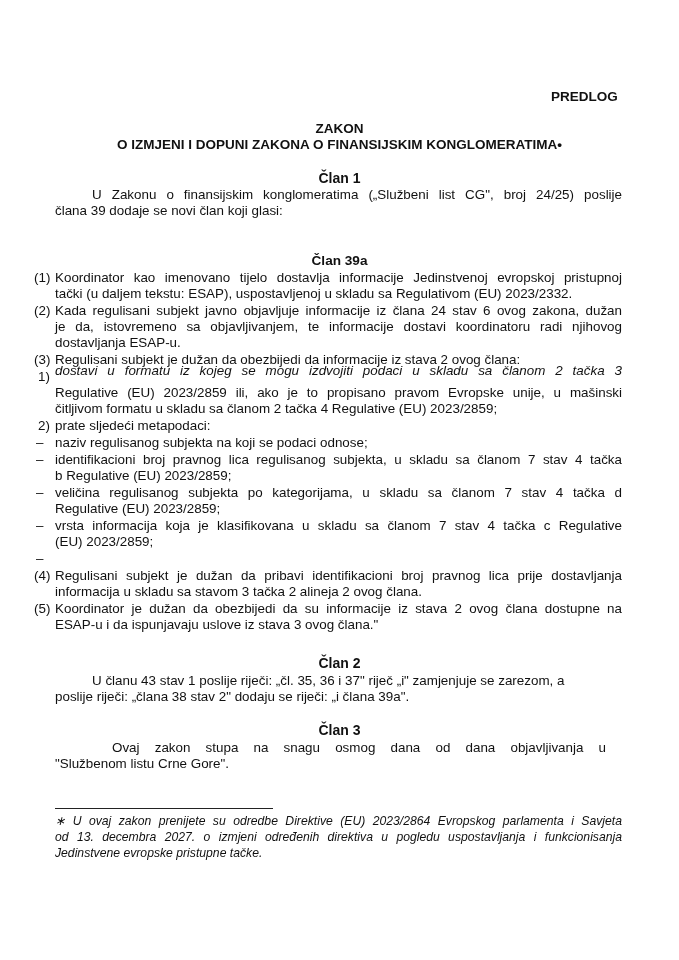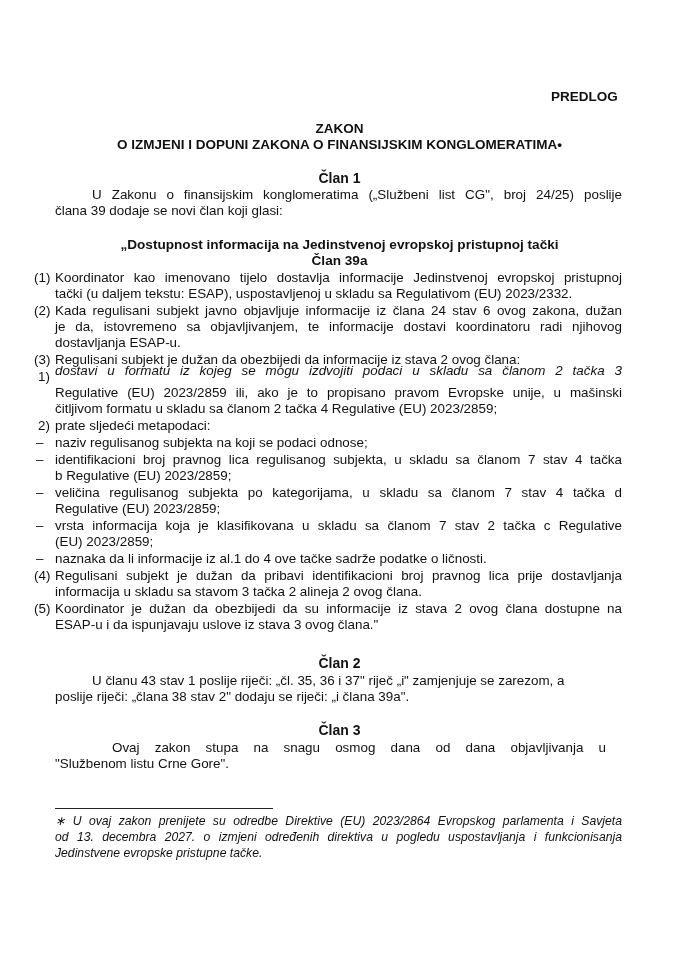--- a/index.html
+++ b/index.html
@@ -20,21 +20,20 @@
 
   <div class="abs bold" style="left:551px; top:89px; font-size:13.5px;">PREDLOG</div>
 
   <div class="abs bold center" style="top:121px; font-size:13.5px;">ZAKON</div>
   <div class="abs bold center" style="top:137px; font-size:13.5px;">O IZMJENI I DOPUNI ZAKONA O FINANSIJSKIM KONGLOMERATIMA•</div>
 
   <div class="abs bold center" style="top:170px; font-size:14px;">Član 1</div>
   <div class="line just" style="left:92px; width:530px; top:187px;">U Zakonu o finansijskim konglomeratima („Službeni list CG", broj 24/25) poslije</div>
   <div class="line" style="left:55px; top:203px;">člana 39 dodaje se novi član koji glasi:</div>
 
-  <div class="abs bold center" style="top:237px; font-size:13.6px;">„Dostupnost informacija na Jedinstvenoj evropskoj pristupnoj tački</div>
   <div class="abs bold center" style="top:253px; font-size:13.6px;">Član 39a</div>
 
   <div class="line" style="left:34px; top:270px;">(1)</div>
   <div class="line just" style="left:55px; width:567px; top:270px;">Koordinator kao imenovano tijelo dostavlja informacije Jedinstvenoj evropskoj pristupnoj</div>
   <div class="line" style="left:55px; top:286px;">tački (u daljem tekstu: ESAP), uspostavljenoj u skladu sa Regulativom (EU) 2023/2332.</div>
 
   <div class="line" style="left:34px; top:303px;">(2)</div>
   <div class="line just" style="left:55px; width:567px; top:303px;">Kada regulisani subjekt javno objavljuje informacije iz člana 24 stav 6 ovog zakona, dužan</div>
   <div class="line just" style="left:55px; width:567px; top:319px;">je da, istovremeno sa objavljivanjem, te informacije dostavi koordinatoru radi njihovog</div>
   <div class="line" style="left:55px; top:335px;">dostavljanja ESAP-u.</div>
@@ -55,25 +54,24 @@
 
   <div class="line" style="left:36px; top:452px;">–</div>
   <div class="line just" style="left:55px; width:567px; top:452px;">identifikacioni broj pravnog lica regulisanog subjekta, u skladu sa članom 7 stav 4 tačka</div>
   <div class="line" style="left:55px; top:468px;">b Regulative (EU) 2023/2859;</div>
 
   <div class="line" style="left:36px; top:485px;">–</div>
   <div class="line just" style="left:55px; width:567px; top:485px;">veličina regulisanog subjekta po kategorijama, u skladu sa članom 7 stav 4 tačka d</div>
   <div class="line" style="left:55px; top:501px;">Regulative (EU) 2023/2859;</div>
 
   <div class="line" style="left:36px; top:518px;">–</div>
-  <div class="line just" style="left:55px; width:567px; top:518px;">vrsta informacija koja je klasifikovana u skladu sa članom 7 stav 2 tačka c Regulative</div>
+  <div class="line just" style="left:55px; width:567px; top:518px;">vrsta informacija koja je klasifikovana u skladu sa članom 7 stav 4 tačka c Regulative</div>
   <div class="line" style="left:55px; top:534px;">(EU) 2023/2859;</div>
 
   <div class="line" style="left:36px; top:551px;">–</div>
-  <div class="line" style="left:55px; top:551px;">naznaka da li informacije iz al.1 do 4 ove tačke sadrže podatke o ličnosti.</div>
 
   <div class="line" style="left:34px; top:568px;">(4)</div>
   <div class="line just" style="left:55px; width:567px; top:568px;">Regulisani subjekt je dužan da pribavi identifikacioni broj pravnog lica prije dostavljanja</div>
   <div class="line" style="left:55px; top:584px;">informacija u skladu sa stavom 3 tačka 2 alineja 2 ovog člana.</div>
 
   <div class="line" style="left:34px; top:601px;">(5)</div>
   <div class="line just" style="left:55px; width:567px; top:601px;">Koordinator je dužan da obezbijedi da su informacije iz stava 2 ovog člana dostupne na</div>
   <div class="line" style="left:55px; top:617px;">ESAP-u i da ispunjavaju uslove iz stava 3 ovog člana."</div>
 
   <div class="abs bold center" style="top:655px; font-size:14px;">Član 2</div>

